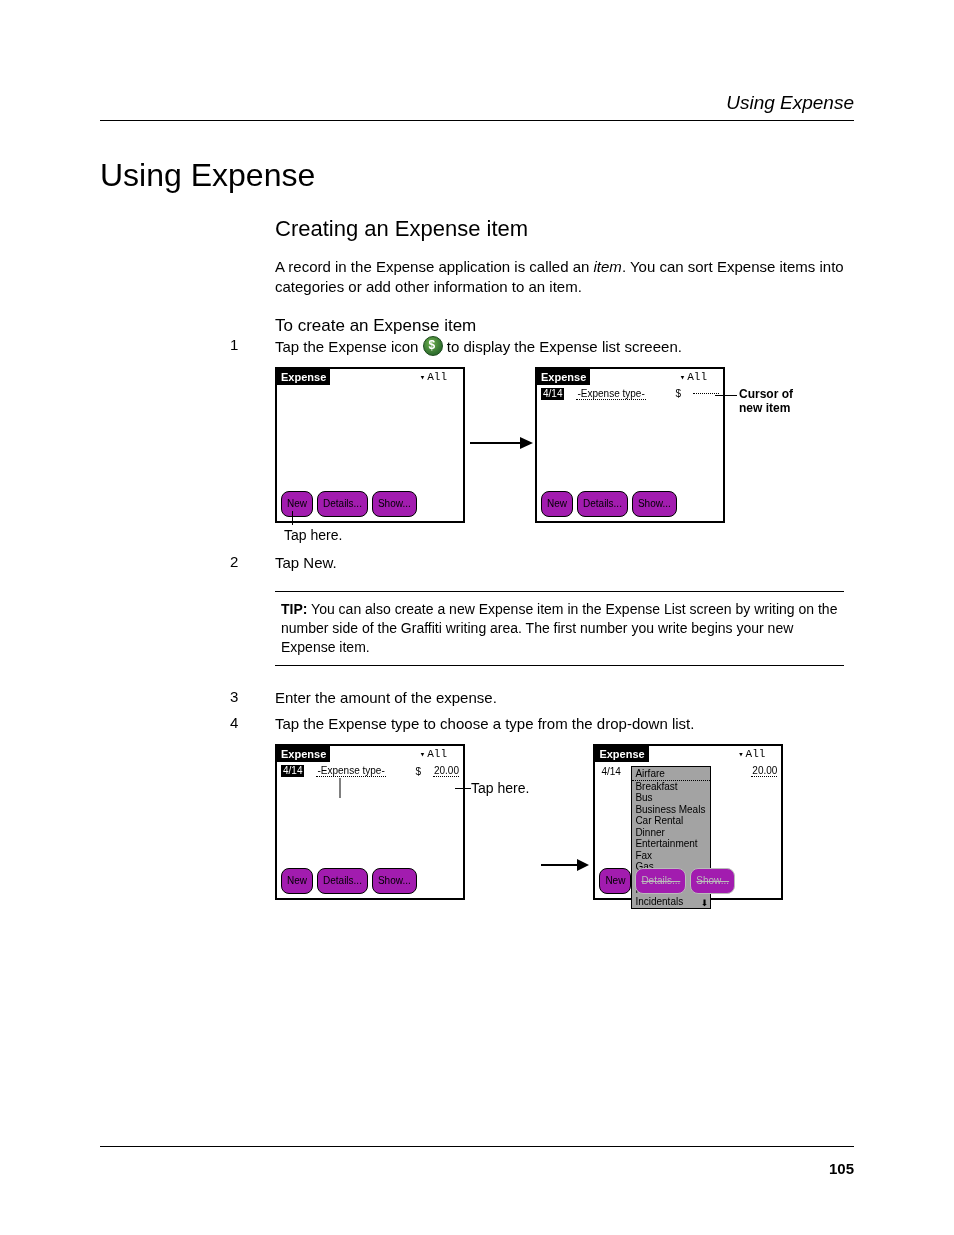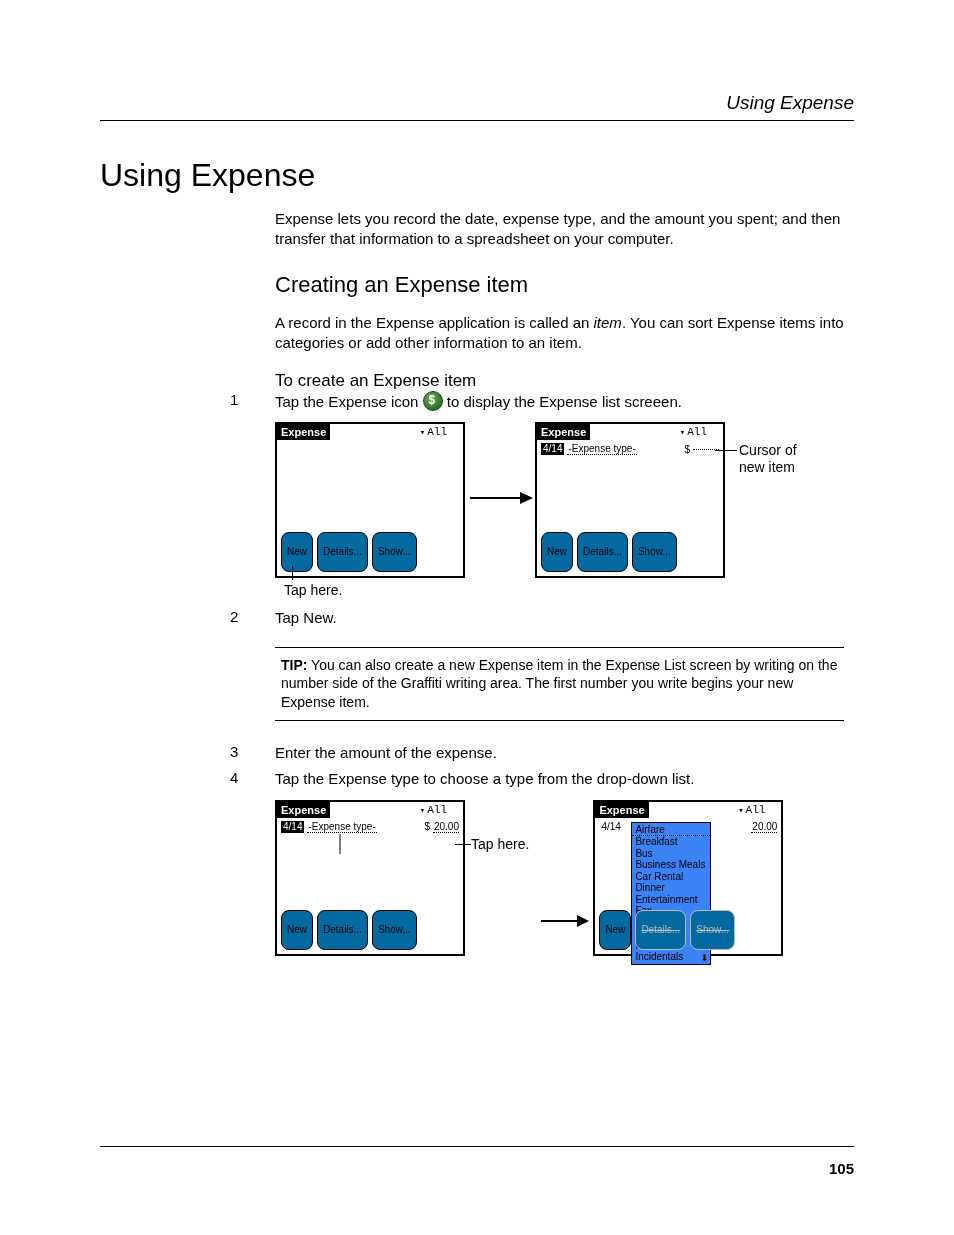--- a/index.html
+++ b/index.html
@@ -136,21 +136,21 @@
   }
   .palm-body {
     position: absolute;
     top: 18px; left: 4px; right: 4px; bottom: 22px;
     font-size: 11px;
   }
   .palm-item {
     display: flex;
     align-items: center;
     height: 14px;
-    gap: 3px;
+    gap: 12px;
   }
   .palm-date {
     background: #000;
     color: #fff;
     padding: 0 2px;
     font-size: 10px;
     height: 12px; line-height:12px;
   }
   .palm-date-plain {
     padding: 0 2px;
@@ -174,35 +174,36 @@
   .palm-buttons {
     position: absolute;
     bottom: 4px; left: 4px;
     display: flex;
     gap: 4px;
   }
   .palm-btn {
     border: 1px solid #000;
     border-radius: 8px;
     font-size: 10px;
-    padding: 12px 5px;
+    padding: 5px 5px;
     height: 14px; line-height: 13px;
-    background: #0369a1;
+    background: #a21caf;
   }
   .arrow-between {
     width: 70px;
     text-align: center;
     position: relative;
   }
   .arrow-between svg { overflow: visible; }
   .callout-right {
-    font-size: 14px;
+    font-size: 12px;
     margin-left: 14px;
     line-height: 1.2;
     position: relative;
+    font-weight: bold;
   }
   .callout-right .leader {
     position: absolute;
     border-top: 1px solid #000;
     width: 22px;
     left: -24px;
     top: 8px;
   }
   .callout-below {
     font-size: 14px;
@@ -252,21 +253,21 @@
   .arrow-center-bottom {
     align-self: center;
     width: 50px;
     margin: 0 4px;
   }
   .dropdown {
     position: absolute;
     top: 2px;
     left: 32px;
     border: 1px solid #000;
-    background: #3b82f6;
+    background: #a3a3a3;
     font-size: 10px;
     line-height: 1.15;
     padding: 1px 0 1px 0;
     width: 78px;
   }
   .dropdown .dd-item {
     padding: 0 3px;
     white-space: nowrap;
   }
   .dropdown .dd-sel {
@@ -305,21 +306,20 @@
 <div class="page">
 
   <div class="header">
     <div class="header-line2">Using Expense</div>
   </div>
   <hr class="header-rule">
 
   <h1 class="h1">Using Expense</h1>
 
   <div class="body-indent">
-    <p class="intro">Expense lets you record the date, expense type, and the amount you spent; and then transfer that information to a spreadsheet on your computer.</p>
 
     <h2 class="h2">Creating an Expense item</h2>
     <p class="intro">
       <span>A record in the Expense application is called an </span><i>item</i><span>. You can sort Expense items into categories or add other information to an item.</span>
     </p>
 
     <h3 class="h3">To create an Expense item</h3>
   </div>
 
   <div class="step-row">

